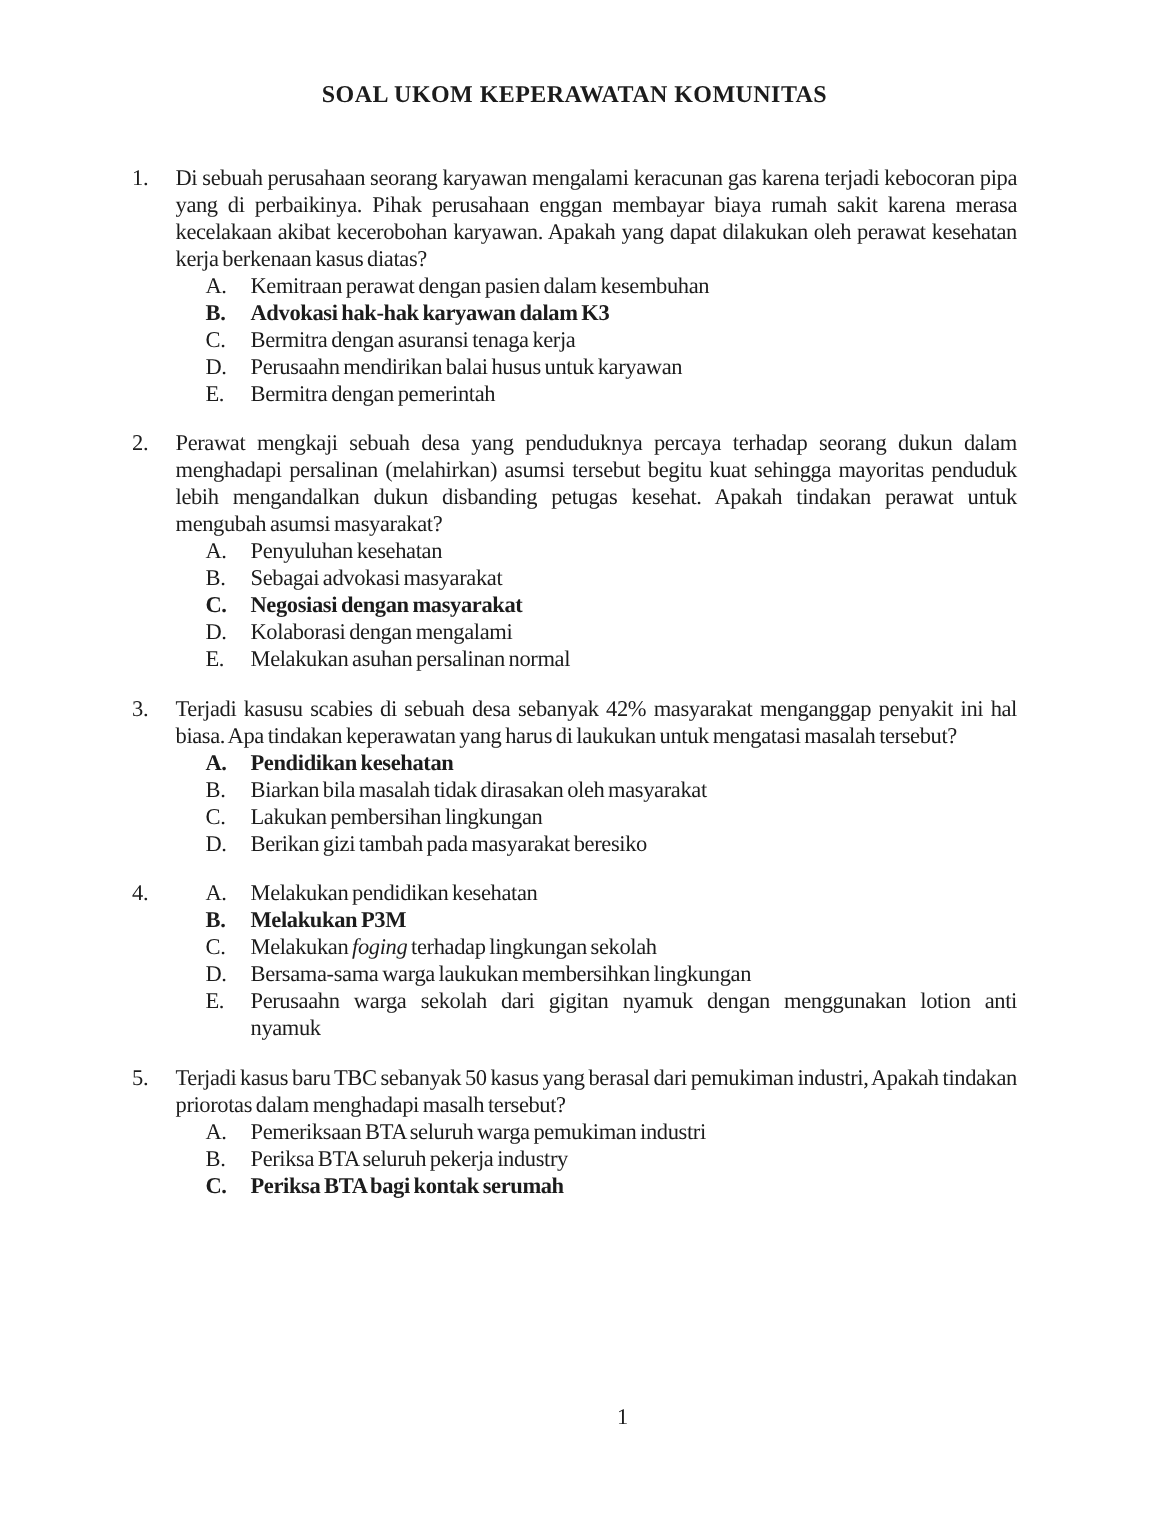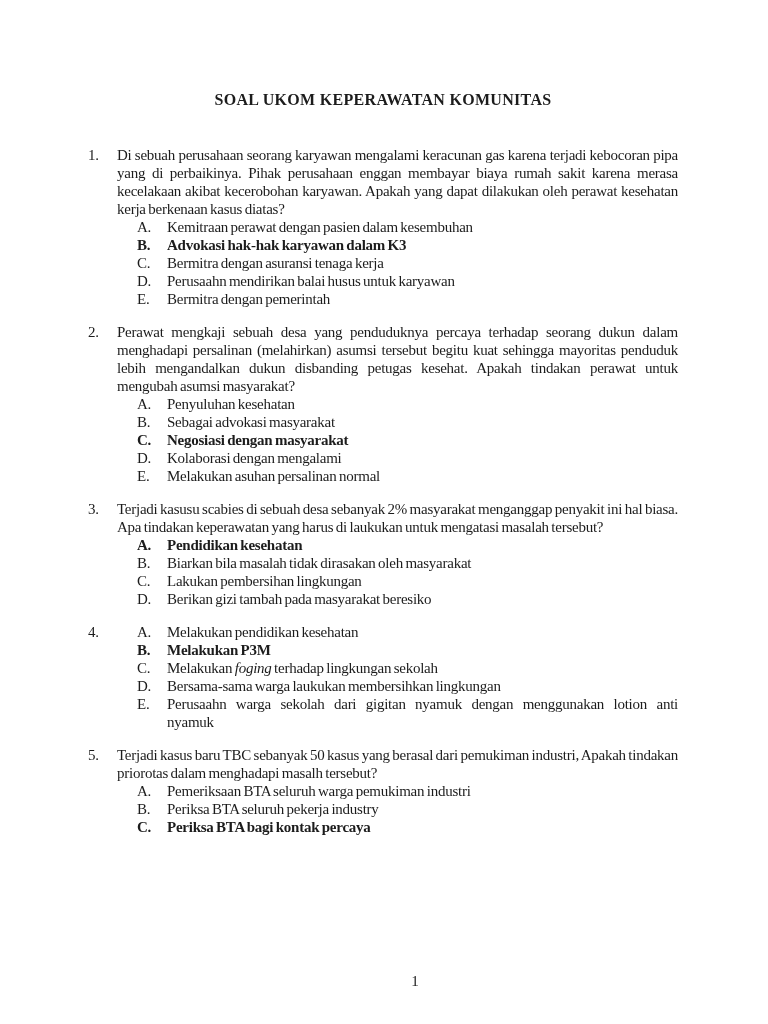--- a/index.html
+++ b/index.html
@@ -8,21 +8,20 @@
     background: #ffffff;
     color: #1c1c1c;
     font-family: "Liberation Serif", "DejaVu Serif", serif;
     position: relative;
     overflow: hidden;
   }
   .page {
     position: absolute; inset: 0;
     padding: 55px 90px 0 88px;
     box-sizing: border-box;
-    margin-top: 36px;
   }
   .title {
     text-align: center;
     font-weight: 700;
     font-size: 16px;
     letter-spacing: 0.3px;
     line-height: 18px;
     margin: 0 0 37px 0;
   }
   .q {
@@ -115,21 +114,21 @@
           <div class="optlabel">E.</div>
           <div class="opttext">Melakukan asuhan persalinan normal</div>
         </div>
       </div>
     </div>
   </div>
 
   <div class="q">
     <div class="qnum">3.</div>
     <div class="qbody">
-      <div class="qtext">Terjadi kasusu scabies di sebuah desa sebanyak 2% masyarakat menganggap penyakit ini hal biasa. Apa tindakan keperawatan yang harus di laukukan untuk mengatasi masalah tersebut?</div>
+      <div class="qtext">Terjadi kasusu scabies di sebuah desa sebanyak 42% masyarakat menganggap penyakit ini hal biasa. Apa tindakan keperawatan yang harus di laukukan untuk mengatasi masalah tersebut?</div>
       <div class="opts">
         <div class="opt bold">
           <div class="optlabel">A.</div>
           <div class="opttext">Pendidikan kesehatan</div>
         </div>
         <div class="opt">
           <div class="optlabel">B.</div>
           <div class="opttext">Biarkan bila masalah tidak dirasakan oleh masyarakat</div>
         </div>
         <div class="opt">
@@ -183,21 +182,21 @@
         <div class="opt">
           <div class="optlabel">A.</div>
           <div class="opttext">Pemeriksaan BTA seluruh warga pemukiman industri</div>
         </div>
         <div class="opt">
           <div class="optlabel">B.</div>
           <div class="opttext">Periksa BTA seluruh pekerja industry</div>
         </div>
         <div class="opt bold">
           <div class="optlabel">C.</div>
-          <div class="opttext">Periksa BTA bagi kontak percaya</div>
+          <div class="opttext">Periksa BTA bagi kontak serumah</div>
         </div>
       </div>
     </div>
   </div>
 
   <div class="pagenum">1</div>
 
 </div>
 
 </body></html>

